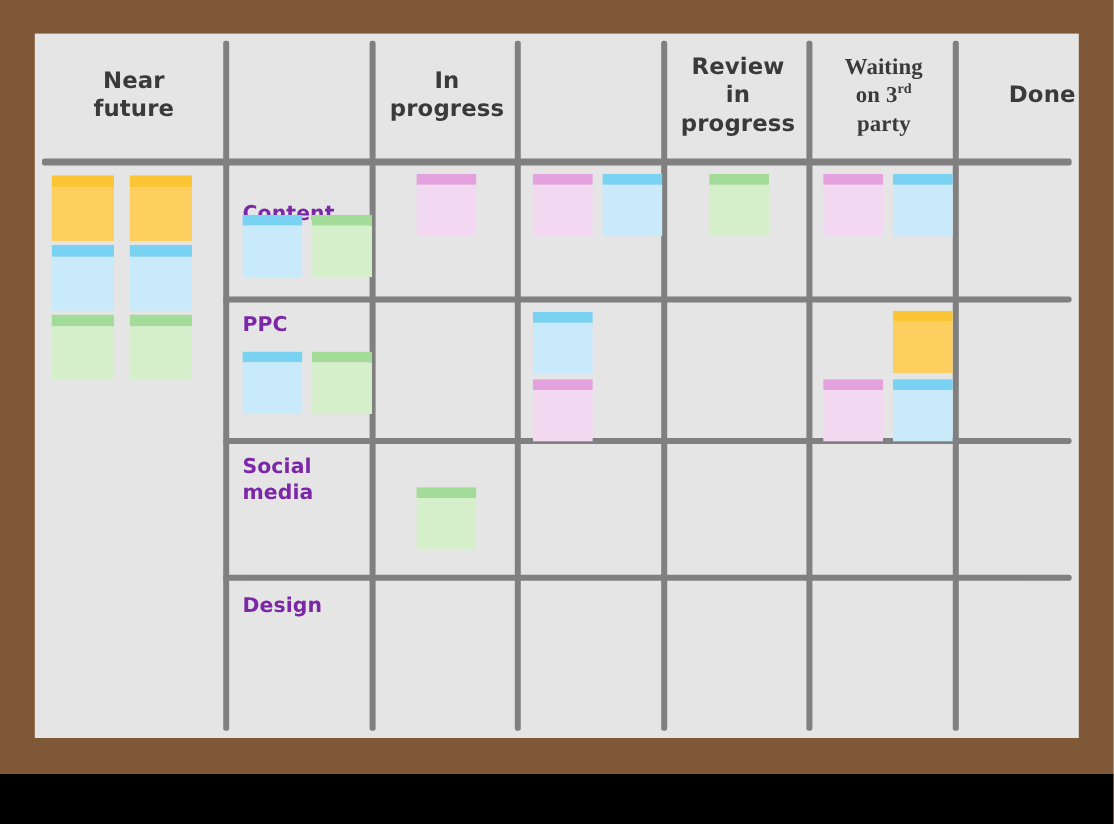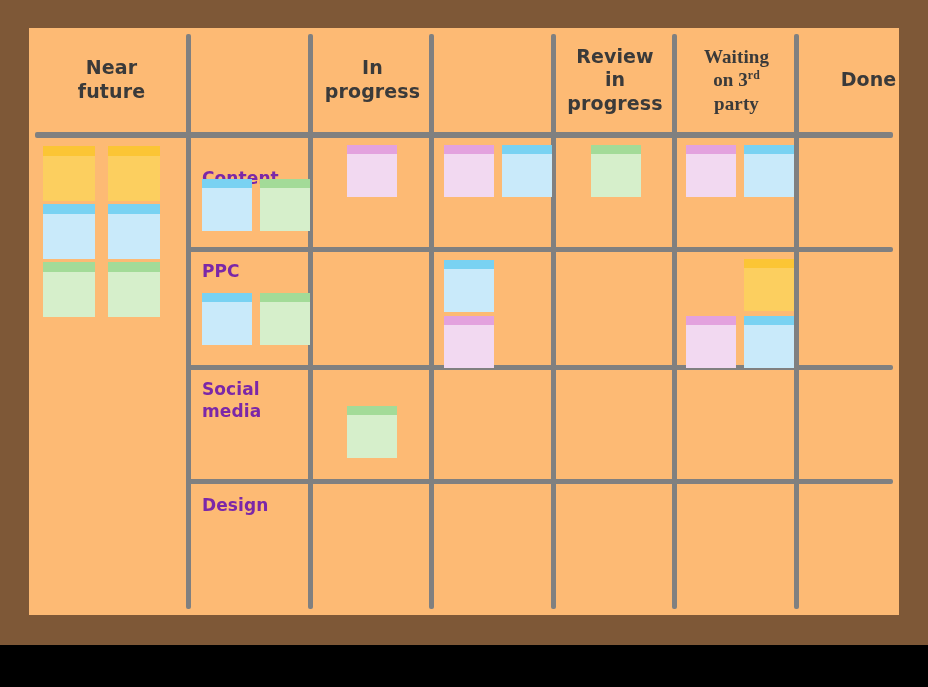--- a/index.html
+++ b/index.html
@@ -27,21 +27,21 @@
     background: #000000;
   }
 
   
   #board {
     position: absolute;
     left: 29px;
     top: 28px;
     width: 870px;
     height: 587px;
-    background: #fdba74;
+    background: #e5e5e5;
   }
 
   
   .vline {
     position: absolute;
     width: 5px;
     background: #808080;
     border-radius: 2px;
   }
   .hline {

